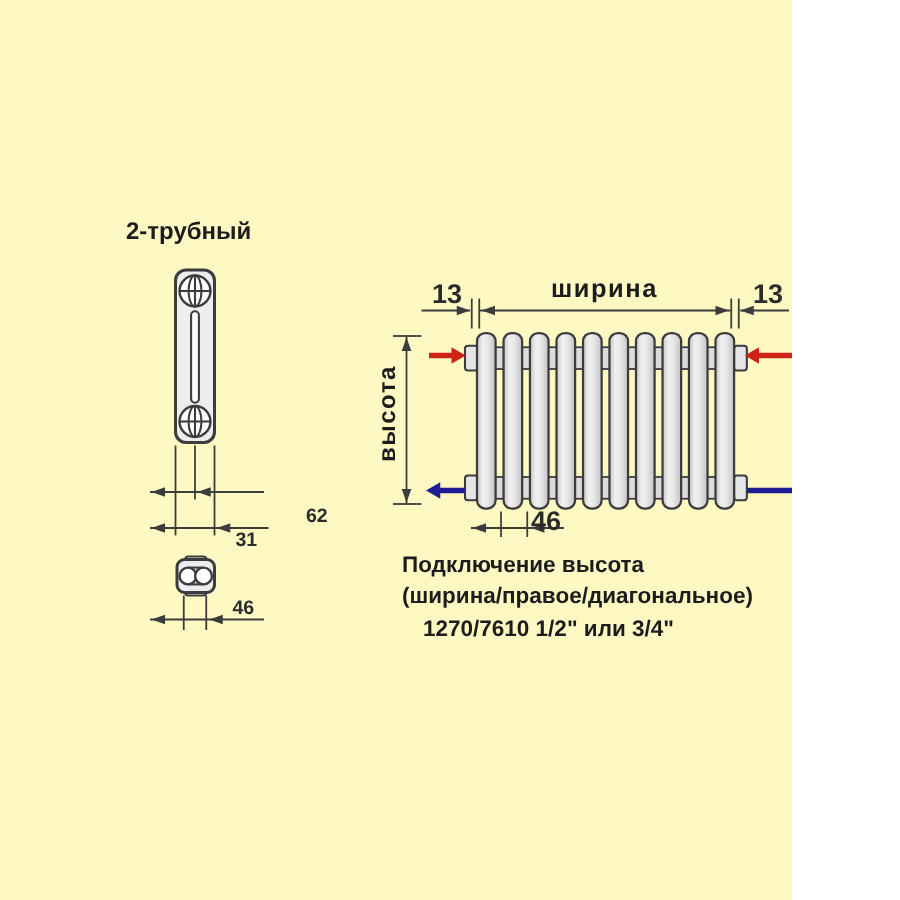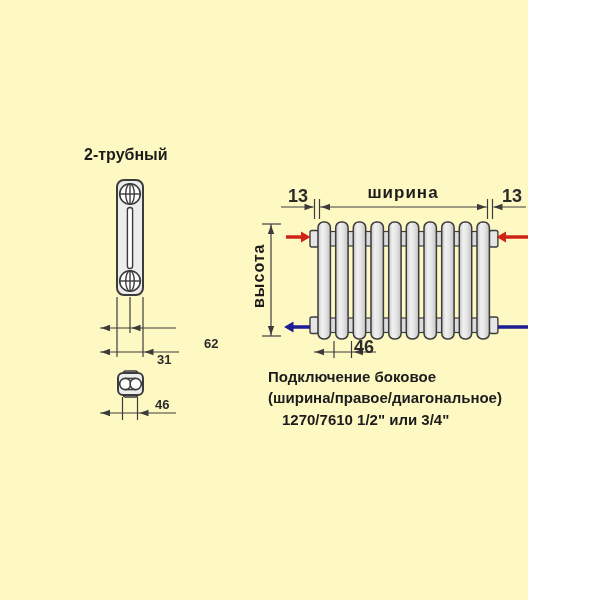--- a/index.html
+++ b/index.html
@@ -181,18 +181,18 @@
   <span class="txt dimnum" style="left:157px;top:336px;margin-left:47px;">62</span>
   <span class="txt dimnum" style="left:155px;top:397px;">46</span>
 
   <span class="txt axis-label" style="left:355px;top:183px;width:96px;text-align:center;">ширина</span>
   <span class="txt dimnum-sm" style="left:288px;top:186px;">13</span>
   <span class="txt dimnum-sm" style="left:502px;top:186px;">13</span>
   <span class="txt height-label" style="left:250px;top:308px;">высота</span>
   <span class="txt dimnum-sm" style="left:354px;top:337px;">46</span>
 
   <div>
-    <span class="txt caption-line" style="left:268px;top:368px;">Подключение боковое</span>
+    <span class="txt caption-line" style="left:268px;top:368px;">Подключение высота</span>
     <span class="txt caption-line" style="left:268px;top:389px;">(ширина/правое/диагональное)</span>
     <span class="txt caption-line" style="left:282px;top:411px;">1270/7610 1/2" или 3/4"</span>
   </div>
 
 </div>
 
 </body></html>

